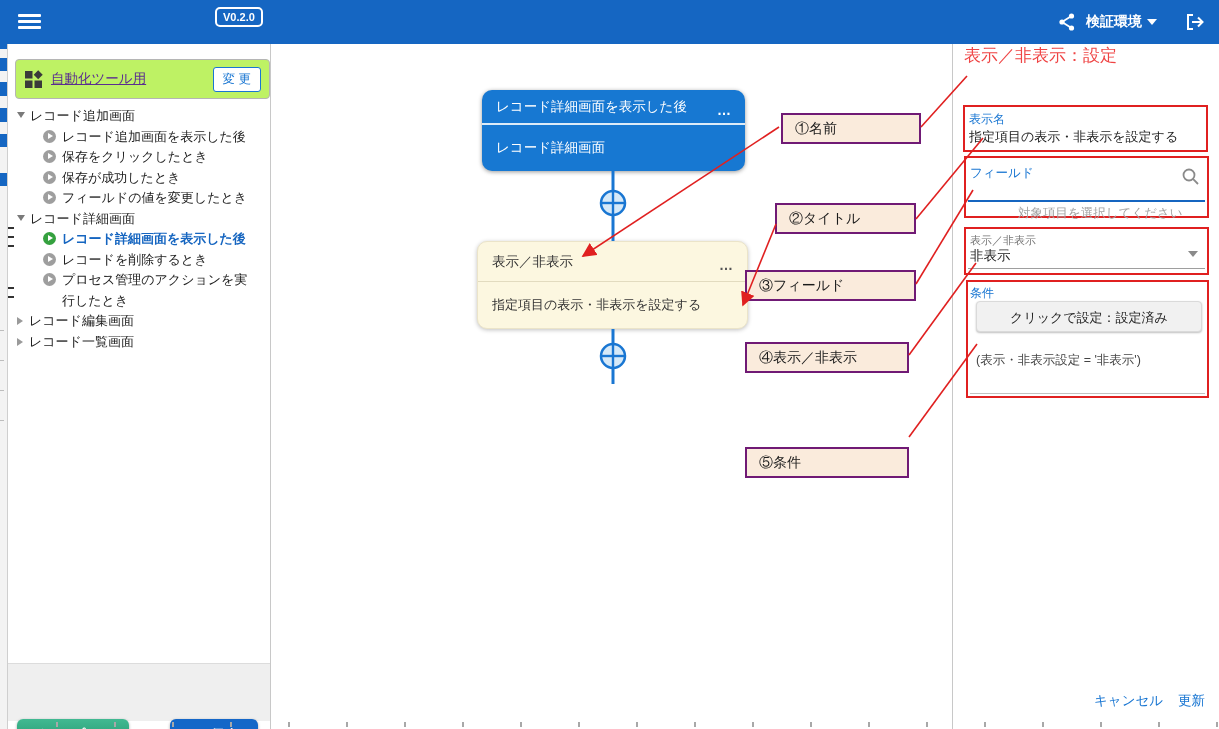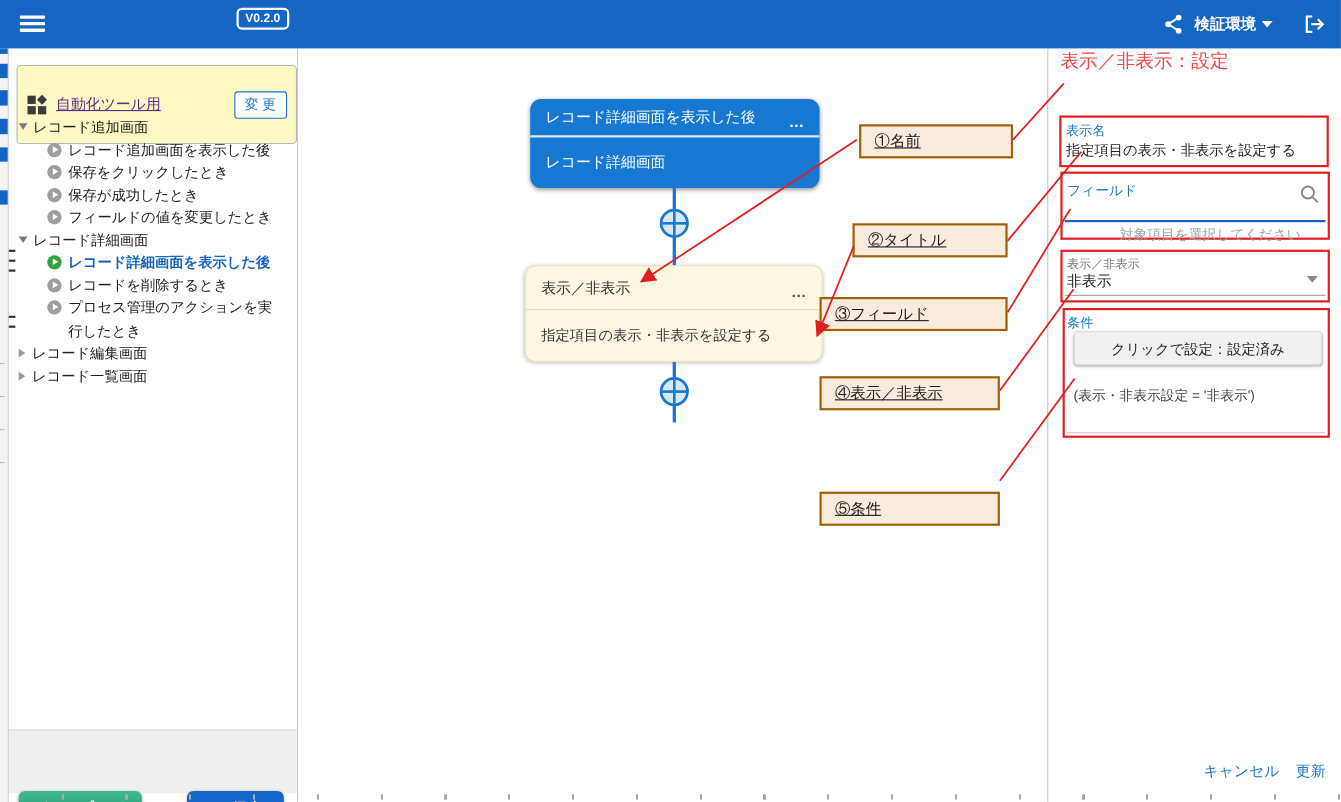--- a/index.html
+++ b/index.html
@@ -18,21 +18,21 @@
              border-right:5px solid transparent;border-top:6px solid #fff;}
   .logout-ic{position:absolute;left:1184px;top:11px;}
   
   .strip{position:absolute;left:0;top:44px;width:7px;bottom:0;background:#F3F3F3;border-right:1px solid #CFCFCF;z-index:8;}
   .strip .bar{position:absolute;left:0;width:7px;background:#1566C2;}
   .dash{position:absolute;width:6px;height:2px;background:#333;z-index:8;}
   .gtick{position:absolute;left:0;width:4px;height:1px;background:#BDBDBD;z-index:8;}
   
   .sidebar{position:absolute;left:7px;top:44px;width:264px;bottom:0;background:#fff;border-right:1px solid #C8C8C8;box-sizing:border-box;}
   .app-card{position:absolute;left:8px;top:15px;width:237px;height:38px;border:1px solid #B5B5B5;border-radius:4px;
-            display:flex;align-items:center;padding:16px 8px;background:#fef9c3;}
+            display:flex;align-items:center;padding:0 8px;background:#bef264;}
   .app-link{color:#5B2D90;text-decoration:underline;font-size:13.5px;margin-left:8px;cursor:pointer;}
   .chg-btn{margin-left:auto;border:1px solid #1976D2;color:#1976D2;background:#fff;border-radius:3px;
            font-size:12.5px;padding:3px 9px;cursor:pointer;font-family:inherit;}
   .tree{position:absolute;left:6px;top:62px;width:250px;font-size:13px;line-height:20.5px;}
   .trow{cursor:pointer;white-space:normal;}
   .lvl0{padding-left:4px;}
   .lvl1{padding-left:30px;}
   .caret-d{display:inline-block;width:0;height:0;border-left:4.5px solid transparent;border-right:4.5px solid transparent;
            border-top:6px solid #7A7A7A;margin-right:5px;vertical-align:2px;}
   .caret-r{display:inline-block;width:0;height:0;border-top:4.5px solid transparent;border-bottom:4.5px solid transparent;
@@ -58,22 +58,22 @@
              box-shadow:0 1px 4px rgba(0,0,0,.4);}
   .nb-head{height:33px;line-height:33px;padding:0 14px;font-size:13.5px;border-bottom:2px solid rgba(255,255,255,.85);}
   .nb-body{height:46px;line-height:46px;padding:0 14px;font-size:13.5px;}
   .node-yellow{left:477px;top:241px;width:271px;height:88px;background:#FCF7E0;color:#333;
              border:1px solid #EBE4C9;box-shadow:0 1px 4px rgba(0,0,0,.25);box-sizing:border-box;}
   .ny-head{height:39px;line-height:39px;padding:0 14px;font-size:13.5px;border-bottom:1px solid #E2DBBF;}
   .ny-body{height:46px;line-height:46px;padding:0 14px;font-size:13px;}
   .menu{position:absolute;right:13px;top:4px;font-weight:bold;letter-spacing:1px;cursor:pointer;font-size:14px;}
   .node-yellow .menu{color:#555;}
   
-  .callout{position:absolute;background:#FAEBDC;border:2px solid #a16207;box-sizing:border-box;
-           display:flex;align-items:center;padding-left:12px;font-size:14px;color:#1a1a1a;z-index:4;text-decoration:underline;}
+  .callout{position:absolute;background:#FAEBDC;border:2px solid #701a75;box-sizing:border-box;
+           display:flex;align-items:center;padding-left:12px;font-size:14px;color:#1a1a1a;z-index:4;}
   .c1{left:781px;top:113px;width:140px;height:31px;}
   .c2{left:775px;top:203px;width:141px;height:31px;}
   .c3{left:745px;top:270px;width:171px;height:31px;}
   .c4{left:745px;top:342px;width:164px;height:31px;}
   .c5{left:745px;top:423px;width:164px;height:31px;margin-top:24px;}
   
   .panel{position:absolute;left:952px;top:44px;width:267px;bottom:0;background:#fff;border-left:1px solid #C8C8C8;box-sizing:border-box;}
   .p-title{position:absolute;left:11px;top:0;font-size:17px;color:#ef4444;}
   .rrect{position:absolute;border:2px solid #E02020;box-sizing:border-box;}
   .rr1{left:10px;top:61px;width:245px;height:47px;}

